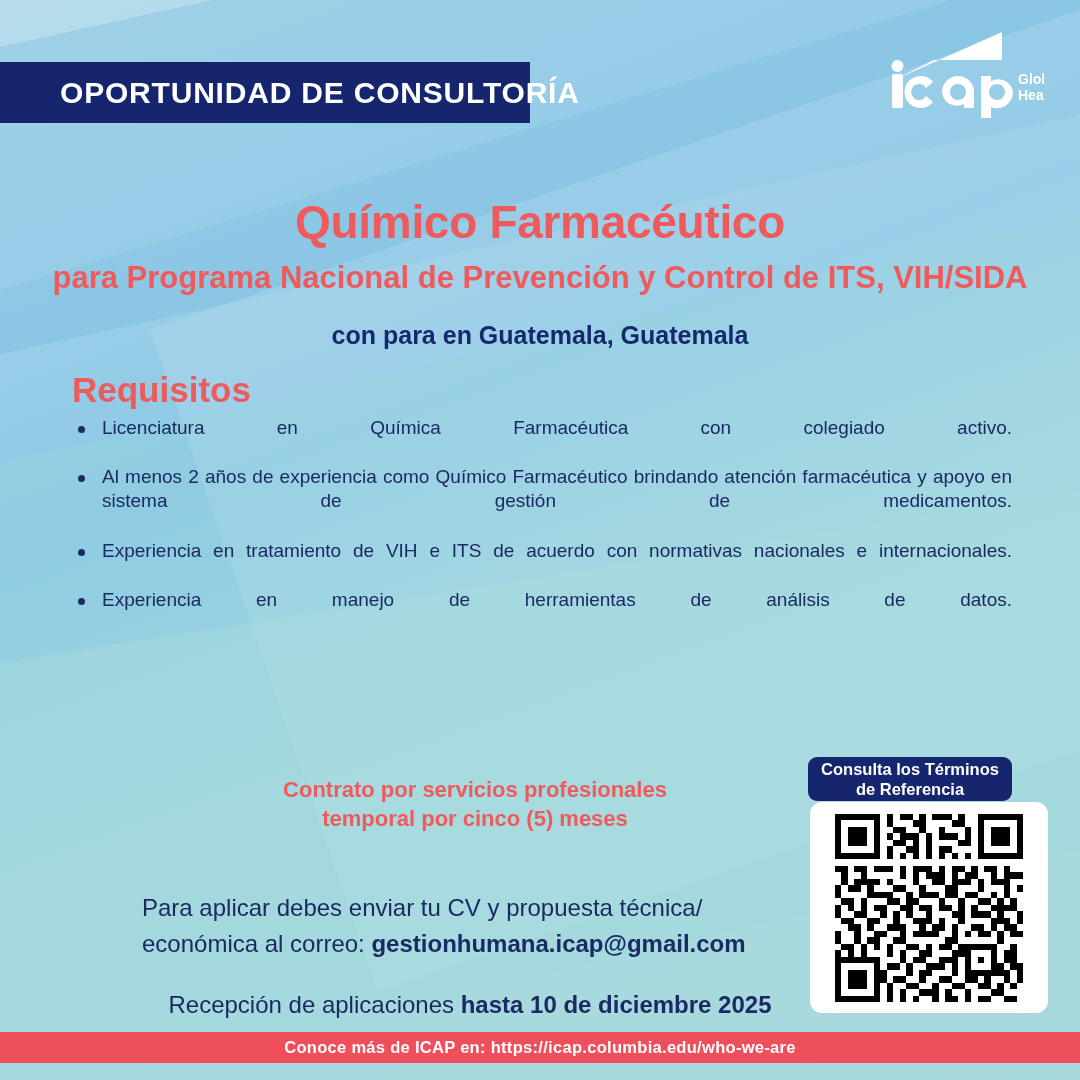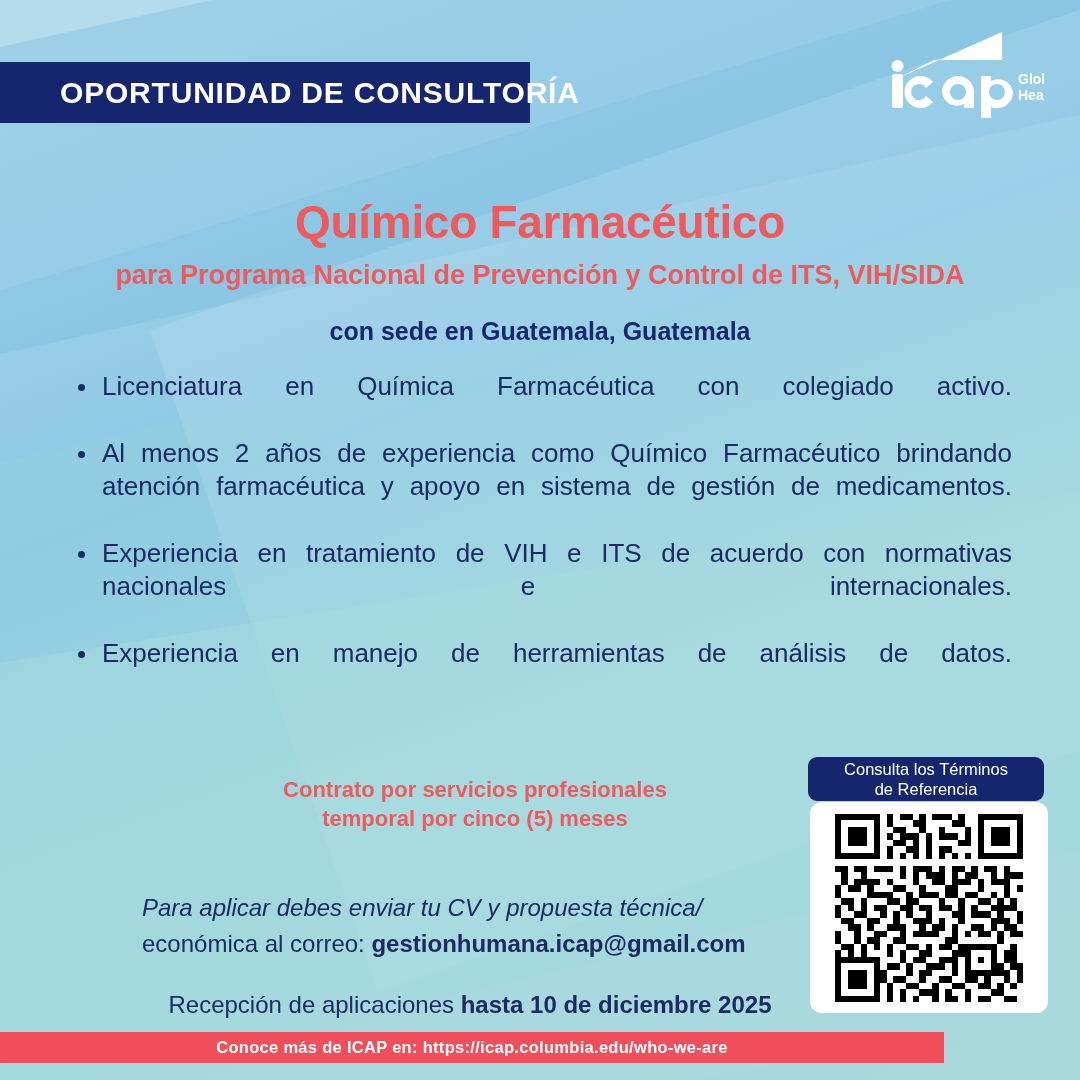--- a/index.html
+++ b/index.html
@@ -95,21 +95,21 @@
   .job-title {
     color: #ef5a5c;
     font-size: 46px;
     font-weight: bold;
     line-height: 1.08;
     margin: 0;
     letter-spacing: -0.3px;
   }
   .job-subtitle {
     color: #ef5a5c;
-    font-size: 27px;
+    font-size: 31px;
     font-weight: bold;
     line-height: 1.15;
     margin: 12px 0 0 0;
   }
   .job-location {
     color: #16276e;
     font-size: 25px;
     font-weight: bold;
     line-height: 1.15;
     margin: 26px 0 0 0;
@@ -128,21 +128,21 @@
     margin: 0 0 6px 0;
   }
   .req-list {
     list-style: none;
     margin: 0;
     padding: 0;
   }
   .req-item {
     position: relative;
     color: #1b2a63;
-    font-size: 26px;
+    font-size: 19px;
     line-height: 1.27;
     padding-left: 30px;
     margin-bottom: 1px;
     text-align: justify;
     text-justify: inter-word;
   }
   .req-item::after { content: ""; display: inline-block; width: 100%; }
   .req-bullet {
     position: absolute;
     left: 6px; top: 0.52em;
@@ -165,59 +165,59 @@
 
   
   .apply-block {
     position: absolute;
     left: 120px; top: 890px;
     width: 700px;
     color: #1b2a63;
     font-size: 24px;
     line-height: 1.48;
   }
-  .apply-line-1 { display: block; text-align: left; padding-left: 22px; font-style: italic; }
+  .apply-line-1 { display: block; text-align: left; padding-left: 22px; }
   .apply-line-2 { display: block; text-align: left; padding-left: 22px; }
   .apply-line-3 { display: block; text-align: center; margin-top: 26px; }
   .apply-strong { font-weight: bold; }
 
   
   .qr-badge {
     position: absolute;
     left: 808px; top: 757px;
-    width: 236px; height: 44px;
+    width: 204px; height: 44px;
     background: #15266e;
     border-radius: 9px;
     display: flex;
     flex-direction: column;
     align-items: center;
     justify-content: center;
     color: #ffffff;
     font-size: 16.5px;
-    font-weight: normal;
+    font-weight: bold;
     line-height: 1.22;
     text-align: center;
   }
   .qr-card {
     position: absolute;
     left: 810px; top: 802px;
     width: 238px; height: 211px;
     background: #ffffff;
     border-radius: 12px;
     display: flex;
     align-items: center;
     justify-content: center;
   }
   .qr-card svg { display: block; }
 
   
   .footer-bar {
     position: absolute;
     left: 0; top: 1032px;
-    width: 944px; height: 31px;
+    width: 1080px; height: 31px;
     background: #ef4f5a;
     display: flex;
     align-items: center;
     justify-content: center;
   }
   .footer-text {
     color: #ffffff;
     font-size: 16.5px;
     font-weight: bold;
     letter-spacing: 0.3px;
@@ -257,24 +257,25 @@
       </g>
 
       <text x="134" y="58" fill="#ffffff" font-family="Liberation Sans, sans-serif" font-size="14" font-weight="bold">Global</text>
       <text x="134" y="74" fill="#ffffff" font-family="Liberation Sans, sans-serif" font-size="14" font-weight="bold">Health</text>
     </svg>
   </div>
 
   <div class="title-block">
     <h1 class="job-title">Químico Farmacéutico</h1>
     <h2 class="job-subtitle">para Programa Nacional de Prevención y Control de ITS, VIH/SIDA</h2>
-    <h3 class="job-location">con sede en Guatemala, Guatemala</h3>
+    <h3 class="job-location">con para en Guatemala, Guatemala</h3>
   </div>
 
   <div class="req-section">
+    <div class="req-heading">Requisitos</div>
     <ul class="req-list">
       <li class="req-item">
         <span class="req-bullet"></span>
         <span>Licenciatura en Química Farmacéutica con colegiado activo.</span>
       </li>
       <li class="req-item">
         <span class="req-bullet"></span>
         <span>Al menos 2 años de experiencia como Químico Farmacéutico brindando atención farmacéutica y apoyo en sistema de gestión de medicamentos.</span>
       </li>
       <li class="req-item">

